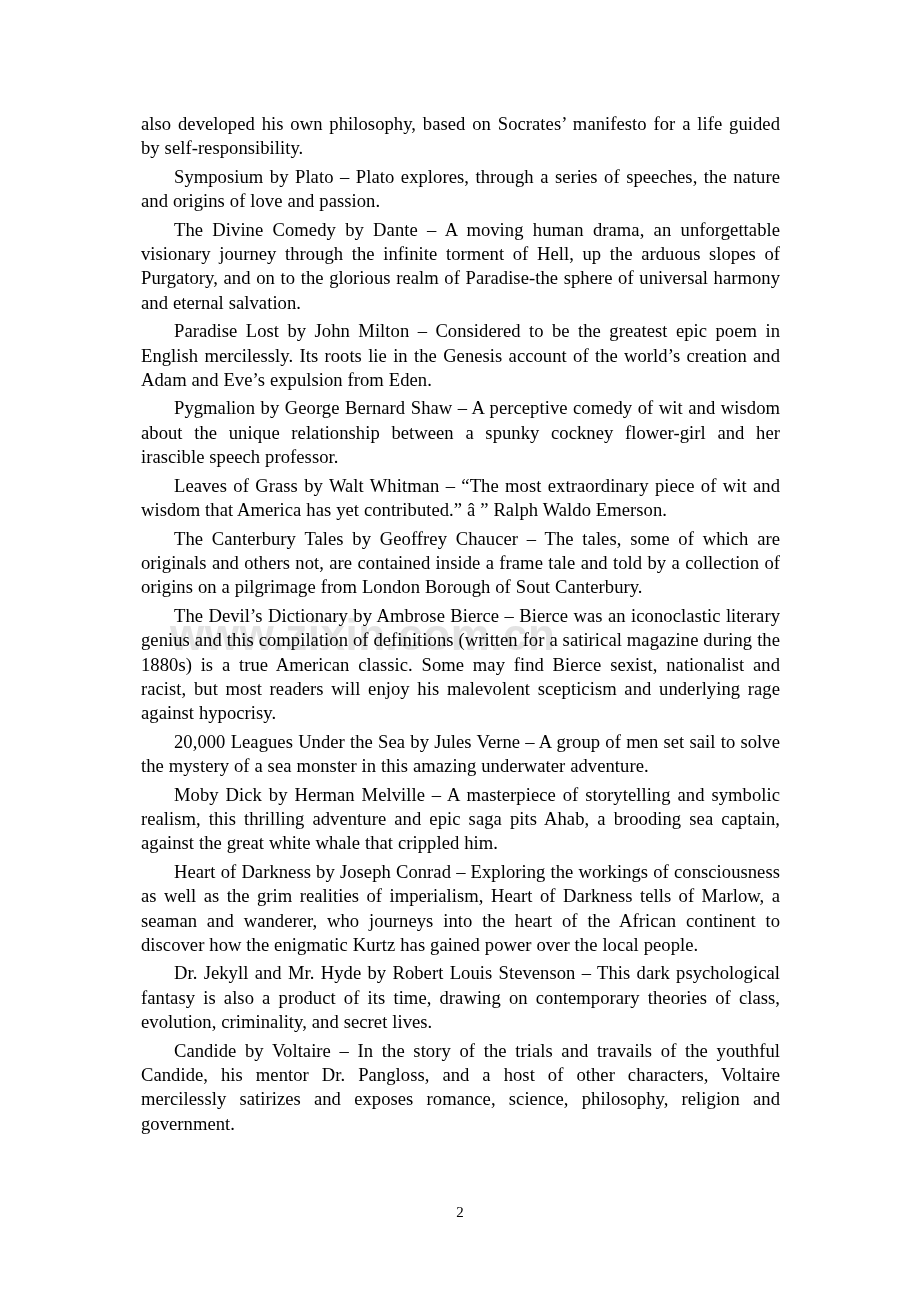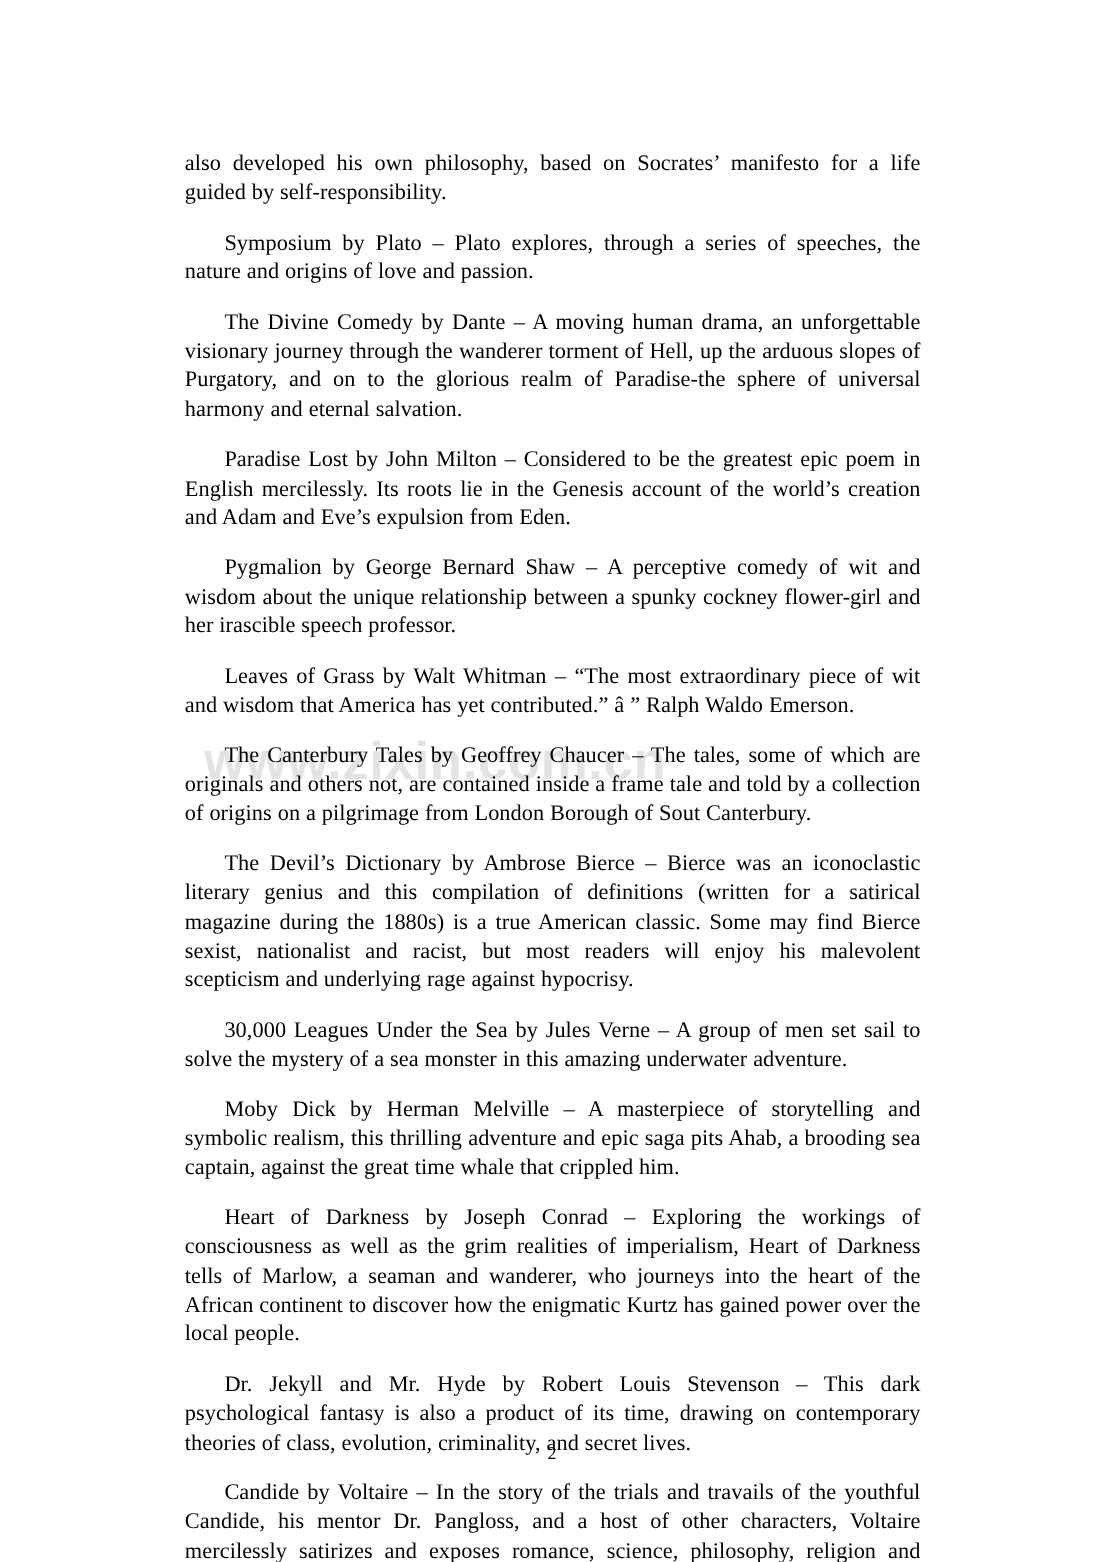--- a/index.html
+++ b/index.html
@@ -36,21 +36,21 @@
     line-height: 1;
   }
   .content {
     position: absolute;
     left: 137px;
     top: 108px;
     width: 647px;
     z-index: 2;
   }
   p.para {
-    margin: 17px;
+    margin: 4px;
     padding: 0;
     text-align: justify;
     text-indent: 33px;
     font-size: 18.6px;
     line-height: 24.4px;
     letter-spacing: 0.05px;
     word-spacing: 0.2px;
     -webkit-hyphens: none;
     hyphens: none;
   }
@@ -72,28 +72,28 @@
 </head>
 <body>
 
 <div class="page">
 
   <div class="watermark">www.zixin.com.cn</div>
 
   <div class="content">
       <p class="para no-indent">also developed his own philosophy, based on Socrates’ manifesto for a life guided by self-responsibility.</p>
       <p class="para">Symposium by Plato – Plato explores, through a series of speeches, the nature and origins of love and passion.</p>
-      <p class="para">The Divine Comedy by Dante – A moving human drama, an unforgettable visionary journey through the wanderer torment of Hell, up the arduous slopes of Purgatory, and on to the glorious realm of Paradise-the sphere of universal harmony and eternal salvation.</p>
+      <p class="para">The Divine Comedy by Dante – A moving human drama, an unforgettable visionary journey through the infinite torment of Hell, up the arduous slopes of Purgatory, and on to the glorious realm of Paradise-the sphere of universal harmony and eternal salvation.</p>
       <p class="para">Paradise Lost by John Milton – Considered to be the greatest epic poem in English mercilessly. Its roots lie in the Genesis account of the world’s creation and Adam and Eve’s expulsion from Eden.</p>
       <p class="para">Pygmalion by George Bernard Shaw – A perceptive comedy of wit and wisdom about the unique relationship between a spunky cockney flower-girl and her irascible speech professor.</p>
       <p class="para">Leaves of Grass by Walt Whitman – “The most extraordinary piece of wit and wisdom that America has yet contributed.” â ” Ralph Waldo Emerson.</p>
       <p class="para">The Canterbury Tales by Geoffrey Chaucer – The tales, some of which are originals and others not, are contained inside a frame tale and told by a collection of origins on a pilgrimage from London Borough of Sout Canterbury.</p>
       <p class="para">The Devil’s Dictionary by Ambrose Bierce – Bierce was an iconoclastic literary genius and this compilation of definitions (written for a satirical magazine during the 1880s) is a true American classic. Some may find Bierce sexist, nationalist and racist, but most readers will enjoy his malevolent scepticism and underlying rage against hypocrisy.</p>
-      <p class="para">30,000 Leagues Under the Sea by Jules Verne – A group of men set sail to solve the mystery of a sea monster in this amazing underwater adventure.</p>
-      <p class="para">Moby Dick by Herman Melville – A masterpiece of storytelling and symbolic realism, this thrilling adventure and epic saga pits Ahab, a brooding sea captain, against the great time whale that crippled him.</p>
+      <p class="para">20,000 Leagues Under the Sea by Jules Verne – A group of men set sail to solve the mystery of a sea monster in this amazing underwater adventure.</p>
+      <p class="para">Moby Dick by Herman Melville – A masterpiece of storytelling and symbolic realism, this thrilling adventure and epic saga pits Ahab, a brooding sea captain, against the great white whale that crippled him.</p>
       <p class="para">Heart of Darkness by Joseph Conrad – Exploring the workings of consciousness as well as the grim realities of imperialism, Heart of Darkness tells of Marlow, a seaman and wanderer, who journeys into the heart of the African continent to discover how the enigmatic Kurtz has gained power over the local people.</p>
       <p class="para">Dr. Jekyll and Mr. Hyde by Robert Louis Stevenson – This dark psychological fantasy is also a product of its time, drawing on contemporary theories of class, evolution, criminality, and secret lives.</p>
       <p class="para">Candide by Voltaire – In the story of the trials and travails of the youthful Candide, his mentor Dr. Pangloss, and a host of other characters, Voltaire mercilessly satirizes and exposes romance, science, philosophy, religion and government.</p>
     </div>
 
   <div class="page-number">2</div>
 
 </div>
 
 </body></html>

